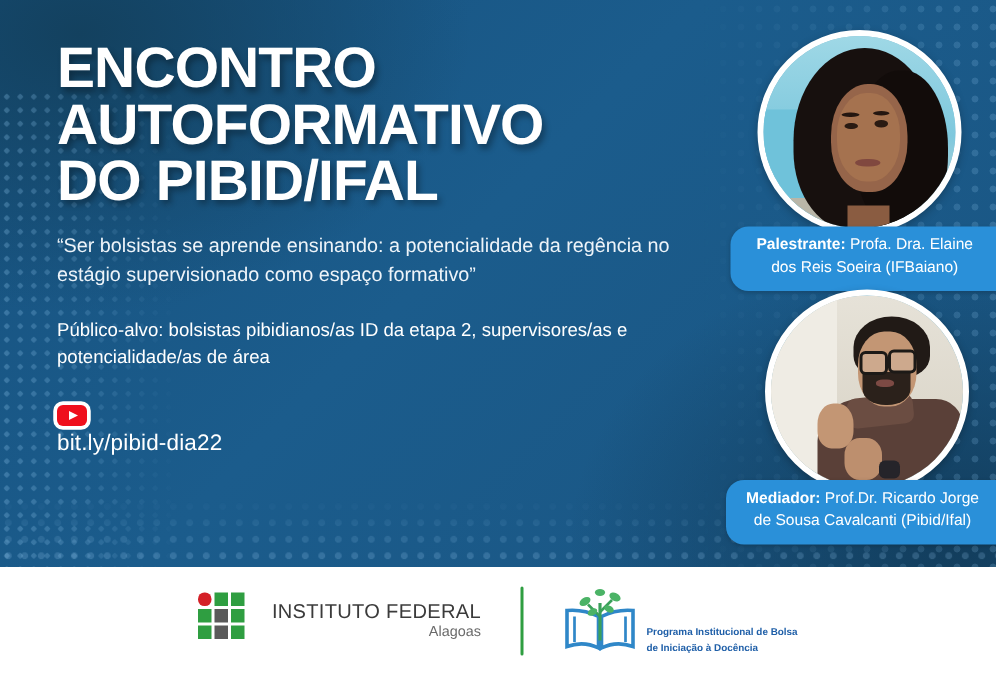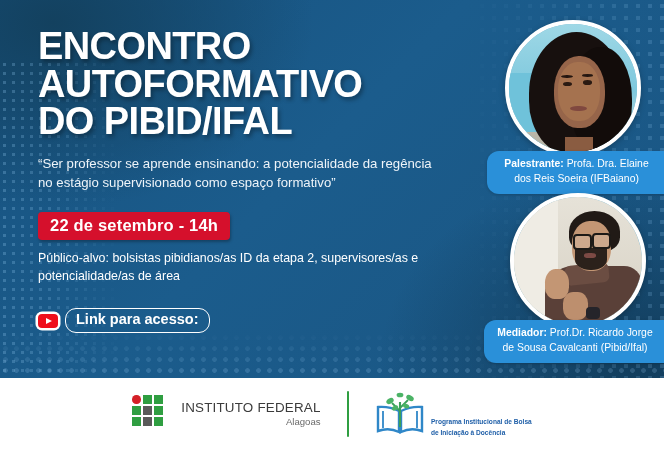--- a/index.html
+++ b/index.html
@@ -168,34 +168,33 @@
     <div class="dots-bottom"></div>
   </div>
 
   <div class="left">
     <h1 class="title">
       <span class="ln">ENCONTRO</span>
       <span class="ln">AUTOFORMATIVO</span>
       <span class="ln">DO PIBID/IFAL</span>
     </h1>
 
-    <p class="quote">“Ser professor se aprende ensinando: a potencialidade da regência no estágio supervisionado como espaço formativo”</p>
-
-    <div class="date-badge">22 de setembro - 14h</div>
+    <p class="quote">“Ser bolsistas se aprende ensinando: a potencialidade da regência no estágio supervisionado como espaço formativo”</p>
+
 
     <p class="audience">
       <b>Público-alvo:</b><span> bolsistas pibidianos/as ID da etapa 2, supervisores/as e potencialidade/as de área</span>
     </p>
 
     <div class="link-row">
       <span class="yt">
           <span class="tri"></span>
         </span>
-      <span class="link-pill">Link para acesso:</span>
-    </div>
+    </div>
+    <div class="link-url">bit.ly/pibid-dia22</div>
   </div>
 
   <div class="avatar avatar-1">
     <div class="ph">
       <div class="p1-bg"></div>
         <div class="p1-wall"></div>
         <div class="p1-ground"></div>
       <div class="p1-hair"></div>
         <div class="p1-hair2"></div>
       <div class="p1-neck"></div>

